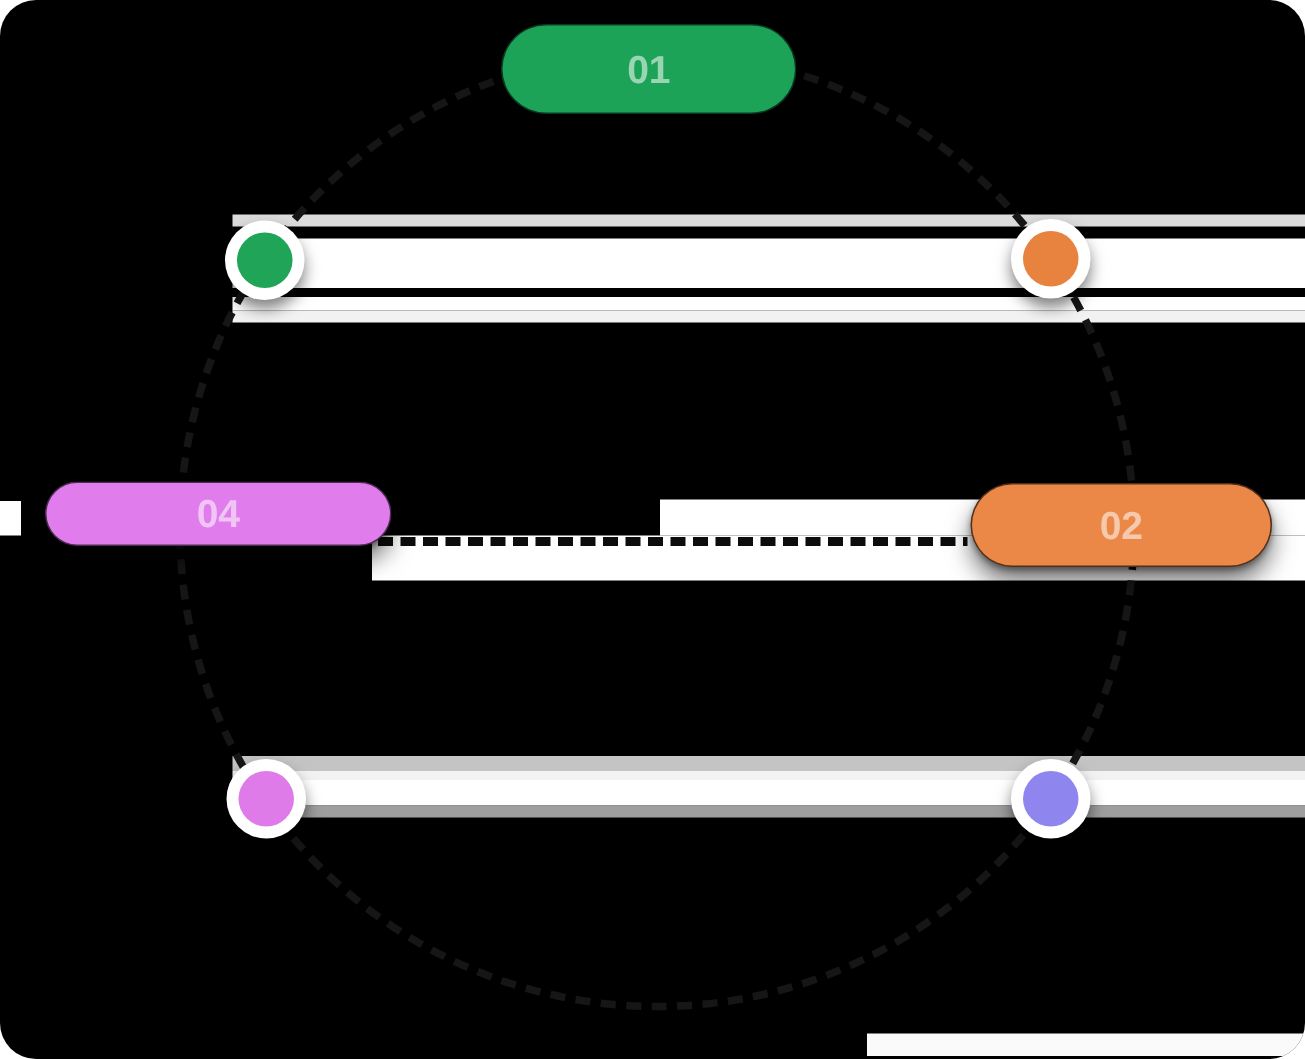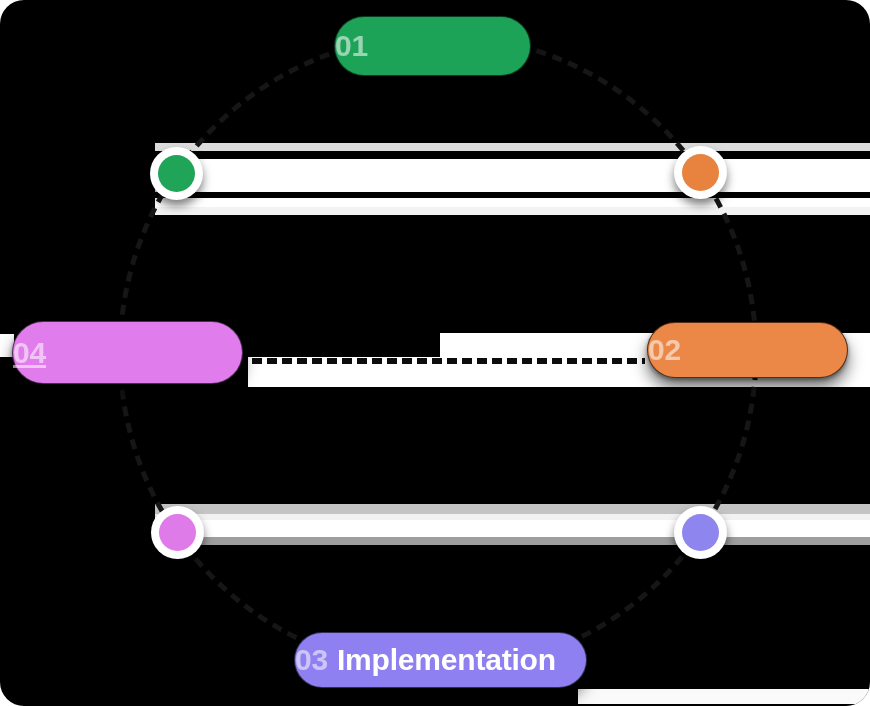--- a/index.html
+++ b/index.html
@@ -13,29 +13,29 @@
   .m0{left:0;top:334px;width:14px;height:23px;background:#ffffff;}
   .m1{left:440px;top:333px;width:430px;height:24px;background:#ffffff;}
   .m2{left:248px;top:357px;width:622px;height:30px;background:#ffffff;}
   .c1{left:155px;top:504px;width:715px;height:10px;background:#c4c4c4;}
   .c2{left:155px;top:514px;width:715px;height:6px;background:#f2f2f2;}
   .c3{left:155px;top:520px;width:715px;height:17px;background:#ffffff;}
   .c4{left:155px;top:537px;width:715px;height:8px;background:#9e9e9e;}
   .s1{left:578px;top:689px;width:292px;height:15px;background:#fafafa;}
   .lines{position:absolute;left:0;top:0;z-index:2;}
   
-  .pill{position:absolute;z-index:3;display:flex;align-items:center;gap:9px;
-        border-radius:999px;color:#ffffff;font-size:30px;font-weight:600;letter-spacing:-0.2px;
+  .pill{position:absolute;z-index:3;display:flex;align-items:center;justify-content:center;gap:9px;
+        border-radius:999px;color:#ffffff;font-size:26px;font-weight:600;letter-spacing:-0.2px;
         border:1px solid rgba(0,0,0,0.65);box-sizing:border-box;
         box-shadow:0 10px 16px rgba(0,0,0,0.55),0 2px 4px rgba(0,0,0,0.4);}
   .pill .num{opacity:0.55;}
   .pill-auditing{left:334px;top:16px;width:197px;height:60px;}
   .pill-strategy{left:647px;top:322px;width:201px;height:56px;gap:40px;}
   .pill-implementation{left:294px;top:632px;width:293px;height:56px;}
-  .pill-monitoring{left:12px;top:321px;width:231px;height:63px;text-decoration:underline;}
+  .pill-monitoring{left:30px;top:321px;width:231px;height:43px;}
   
   .dot{position:absolute;z-index:3;width:53px;height:53px;border-radius:50%;background:#ffffff;
        display:flex;align-items:center;justify-content:center;
        box-shadow:0 6px 10px rgba(0,0,0,0.5);}
   .dot i{display:block;width:37px;height:37px;border-radius:50%;}
   .dot-auditing{left:150px;top:147px;}
   .dot-strategy{left:674px;top:146px;}
   .dot-monitoring{left:151px;top:506px;}
   .dot-implementation{left:674px;top:506px;}
 </style>
@@ -61,24 +61,20 @@
     <circle cx="438" cy="353" r="318" fill="none" stroke-width="5" stroke-dasharray="10 7" stroke="#161616"></circle>
     <line x1="252" y1="361" x2="645" y2="361" stroke-width="6" stroke-dasharray="10 5" stroke="#0c0c0c"></line>
   </svg>
 
   <div class="pill pill-auditing" style="background-color: rgb(28, 163, 88);">
     <span class="num">01</span>
   </div>
   <div class="pill pill-strategy" style="background-color: rgb(235, 135, 71);">
     <span class="num">02</span>
   </div>
-  <div class="pill pill-implementation" style="background-color: rgb(142, 128, 241);">
-    <span class="num">03</span>
-    <span class="lbl">Implementation</span>
-  </div>
   <div class="pill pill-monitoring" style="background-color: rgb(224, 124, 235);">
     <span class="num">04</span>
   </div>
 
   <div class="dot dot-auditing">
     <i style="background-color: rgb(32, 164, 87);"></i>
   </div>
   <div class="dot dot-strategy">
     <i style="background-color: rgb(232, 130, 63);"></i>
   </div>

